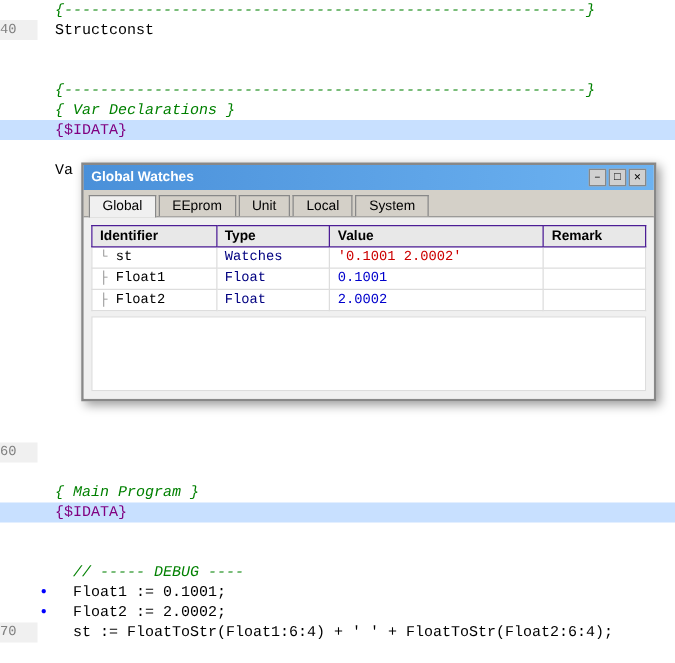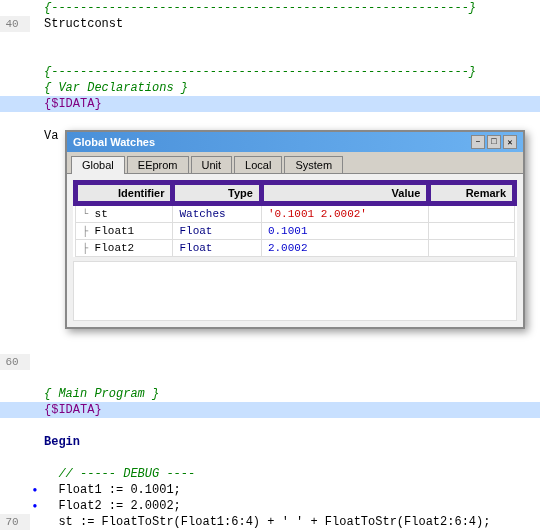--- a/index.html
+++ b/index.html
@@ -23,21 +23,21 @@
 
     .line {
       display: flex;
       align-items: flex-start;
       min-height: 16px;
     }
 
     .line-number {
       width: 30px;
       min-width: 30px;
-      text-align: center;
+      text-align: left;
       padding-right: 6px;
       color: #808080;
       background: #f0f0f0;
       user-select: none;
       font-size: 11px;
       line-height: 16px;
     }
 
     .line-dot {
       width: 10px;
@@ -143,26 +143,26 @@
 
     .watch-table {
       width: 100%;
       border-collapse: collapse;
       background: white;
       border: 1px solid #888;
     }
 
     .watch-table th {
       background: #e8e8e8;
-      border: 5px solid #4c1d95;
+      border: 1px solid #4c1d95;
       padding: 2px 6px;
       font-family: Arial, sans-serif;
       font-size: 11px;
       font-weight: bold;
-      text-align: right;
+      text-align: left;
     }
 
     .watch-table td {
       border: 1px solid #ddd;
       padding: 2px 6px;
       font-family: 'Courier New', monospace;
       font-size: 11px;
     }
 
     .watch-table td.identifier {
@@ -327,25 +327,20 @@
     <span class="line-content directive">{$IDATA}</span>
   </div>
   <div class="line">
     <span class="line-number"></span>
     <span class="line-dot"></span>
     <span class="line-content"></span>
   </div>
   <div class="line">
     <span class="line-number"></span>
     <span class="line-dot"></span>
-    <span class="line-content keyword">Begin</span>
-  </div>
-  <div class="line">
-    <span class="line-number"></span>
-    <span class="line-dot"></span>
     <span class="line-content"></span>
   </div>
   <div class="line">
     <span class="line-number"></span>
     <span class="line-dot"></span>
     <span class="line-content comment">  // ----- DEBUG ----</span>
   </div>
   <div class="line">
     <span class="line-number"></span>
     <span class="line-dot dot-blue">●</span>

